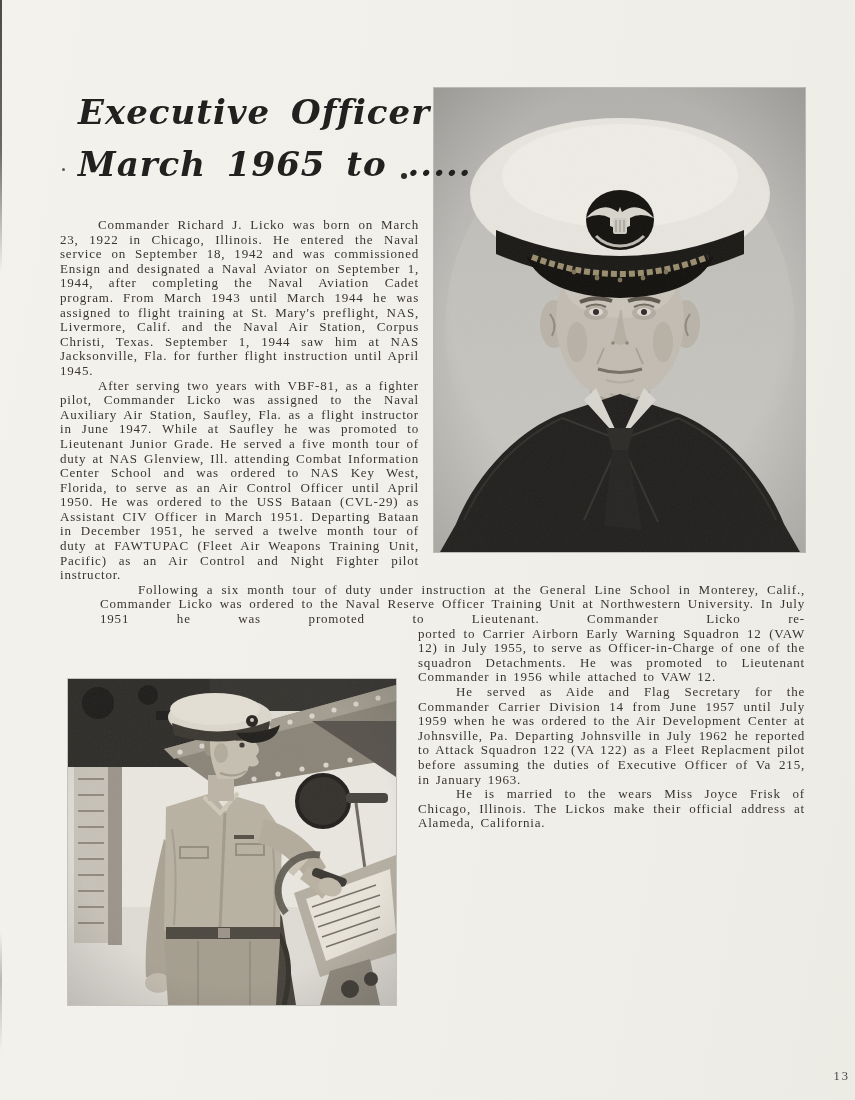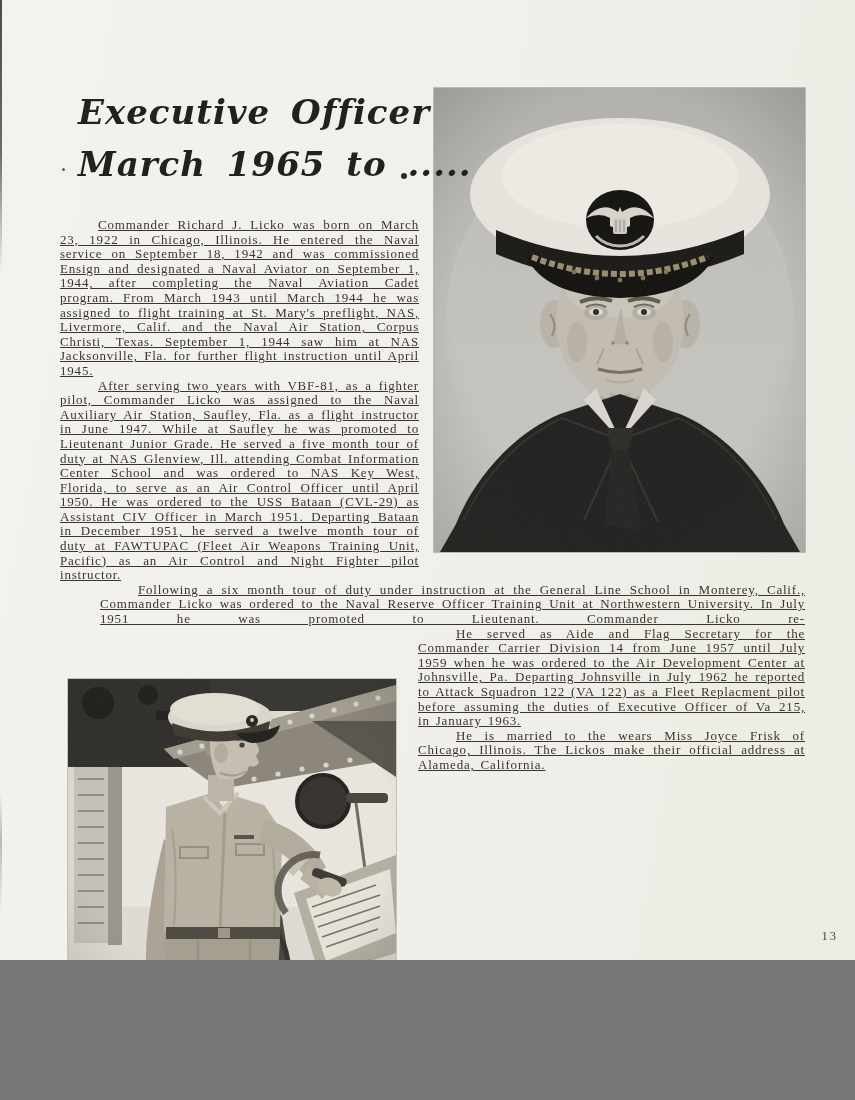--- a/index.html
+++ b/index.html
@@ -1,18 +1,18 @@
 <!DOCTYPE html>
 <html><head>
 <meta charset="utf-8">
 <style>
   html,body{margin:0;padding:0;background:#777;}
   .page{
     position:relative;
-    width:855px;height:960px;
+    width:855px;height:1100px;
     margin:0 auto;
     background:var(--paper,#f1efe9);
     background-image:linear-gradient(100deg, #f4f2ed 0%, #f1efe9 55%, #ecebe4 100%);
     font-family:"Liberation Serif", serif;
     overflow:hidden;
   }
   .content{padding:86px 50px 0 60px;}
   
   .title{
     margin:0 0 0 18px;
@@ -25,21 +25,21 @@
   .title .t-line{display:block;white-space:nowrap;}
   
   .body{margin-top:28px;}
   .body p{
     margin:0;
     text-align:justify;
     font-size:13px;line-height:14.6px;
     letter-spacing:0.8px;word-spacing:2px;
     color:var(--ink,#39362f);
   }
-  .body p.indent{text-indent:38px;text-decoration:underline;}
+  .body p.indent{text-indent:38px;}
   .body p.cont{text-align-last:justify;margin-left:40px;}
   
   figure{margin:0;padding:0;}
   .photo svg{display:block;}
   .photo-portrait{
     float:right;
     width:371px;height:464px;
     margin:2px 0 14px 15px;
     box-shadow:0 0 0 1px rgba(90,88,82,.35);
   }
@@ -48,21 +48,21 @@
     width:328px;
     padding-top:52px;
     margin:0 22px 0 8px;
   }
   .photo-bridge-wrap .inner{
     width:328px;height:326px;
     box-shadow:0 0 0 1px rgba(90,88,82,.3);
   }
   
   .page-num{
-    position:absolute;right:17px;bottom:16px;
+    position:absolute;right:5px;bottom:16px;
     font-size:12.5px;letter-spacing:2px;
     color:#46443e;
     font-family:"Liberation Serif",serif;
   }
   
   .artifact{position:absolute;pointer-events:none;}
   .edge-top{left:0;top:0;width:2px;height:272px;
     background:linear-gradient(#4a4a48 0%, #6a6a66 55%, rgba(110,110,105,0) 100%);}
   .edge-bottom{left:0;bottom:48px;width:2px;height:120px;
     background:linear-gradient(rgba(110,110,105,0), #8a8a85 40%, rgba(110,110,105,0));opacity:.55;}
@@ -285,20 +285,21 @@
           <circle cx="184" cy="42" r="6" fill="#27241f"></circle>
           <circle cx="184" cy="41" r="2" fill="#cfc9bc"></circle>
           <path d="M168 54 Q198 54 212 46 Q208 64 184 64 Q173 62 168 54 Z" fill="#211f1b"></path>
 
           <rect width="328" height="326" fill="url(#vigB)"></rect>
           <rect width="328" height="326" filter="url(#grB)" opacity=".55"></rect>
         </svg>
         </div>
       </figure>
 
+      <p>ported to Carrier Airborn Early Warning Squadron 12 (VAW 12) in July 1955, to serve as Officer-in-Charge of one of the squadron Detachments. He was promoted to Lieutenant Commander in 1956 while attached to VAW 12.</p>
       <p class="indent">He served as Aide and Flag Secretary for the Commander Carrier Division 14 from June 1957 until July 1959 when he was ordered to the Air Development Center at Johnsville, Pa. Departing Johnsville in July 1962 he reported to Attack Squadron 122 (VA 122) as a Fleet Replacment pilot before assuming the duties of Executive Officer of Va 215, in January 1963.</p>
       <p class="indent">He is married to the wears Miss Joyce Frisk of Chicago, Illinois. The Lickos make their official address at Alameda, California.</p>
       <div class="clear"></div>
     </div>
   </div>
 
   <div class="page-num">13</div>
 </div>
 
 </body></html>

